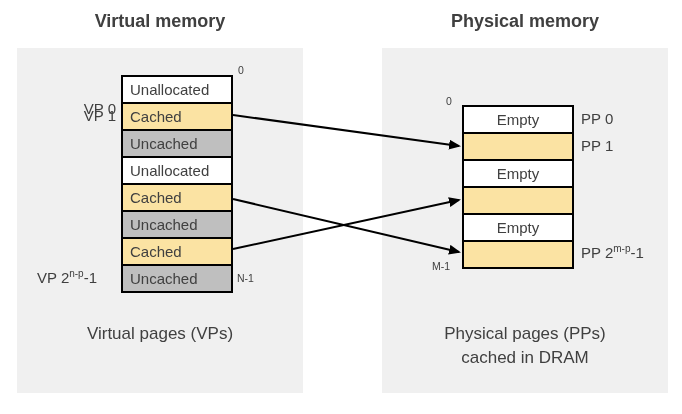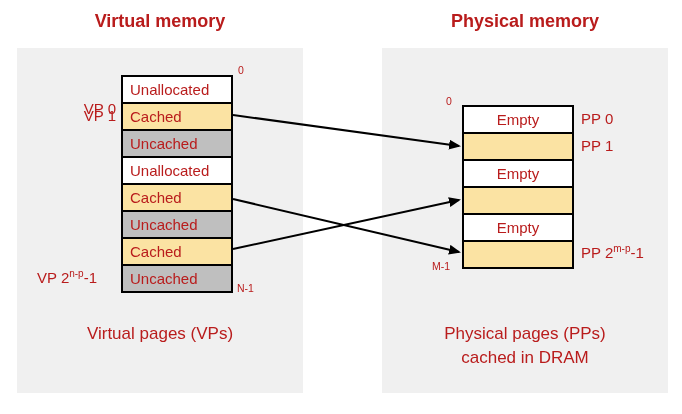--- a/index.html
+++ b/index.html
@@ -1,18 +1,18 @@
 <!DOCTYPE html>
 <html><head>
 <meta charset="utf-8">
 <style>
   html,body{margin:0;padding:0;background:#fff;}
   .canvas{
     position:relative;width:682px;height:414px;background:#ffffff;
-    font-family:"Liberation Sans",sans-serif;color:#b91c1c;overflow:hidden;
+    font-family:"Liberation Sans",sans-serif;color:#404040;overflow:hidden;
   }
   .title{
     position:absolute;top:9px;width:286px;text-align:center;
     font-weight:bold;font-size:18px;line-height:24px;
   }
   .title.t-left{left:17px;}
   .title.t-right{left:382px;}
   .panel{
     position:absolute;top:48px;width:286px;height:345px;background:#F0F0F0;
   }
@@ -68,21 +68,21 @@
     <div class="cell" data-state="uncached">Uncached</div>
     <div class="cell" data-state="cached">Cached</div>
     <div class="cell" data-state="uncached">Uncached</div>
   </div>
 
   <div class="vplabel" style="top:79px;margin-top:20px;">VP 0</div>
   <div class="vplabel" style="top:106px;">VP 1</div>
   <div class="vplabel" style="top:268px;text-align:center;"><span>VP 2</span><sup>n-p</sup><span>-1</span></div>
 
   <div class="addr" style="left:238px;top:64px;">0</div>
-  <div class="addr" style="left:237px;top:282px;">N-1</div>
+  <div class="addr" style="left:237px;top:272px;">N-1</div>
 
   <div class="stack pstack">
     <div class="cell" data-state="empty">Empty</div>
     <div class="cell" data-state="cached"></div>
     <div class="cell" data-state="empty">Empty</div>
     <div class="cell" data-state="cached"></div>
     <div class="cell" data-state="empty">Empty</div>
     <div class="cell" data-state="cached"></div>
   </div>
 

